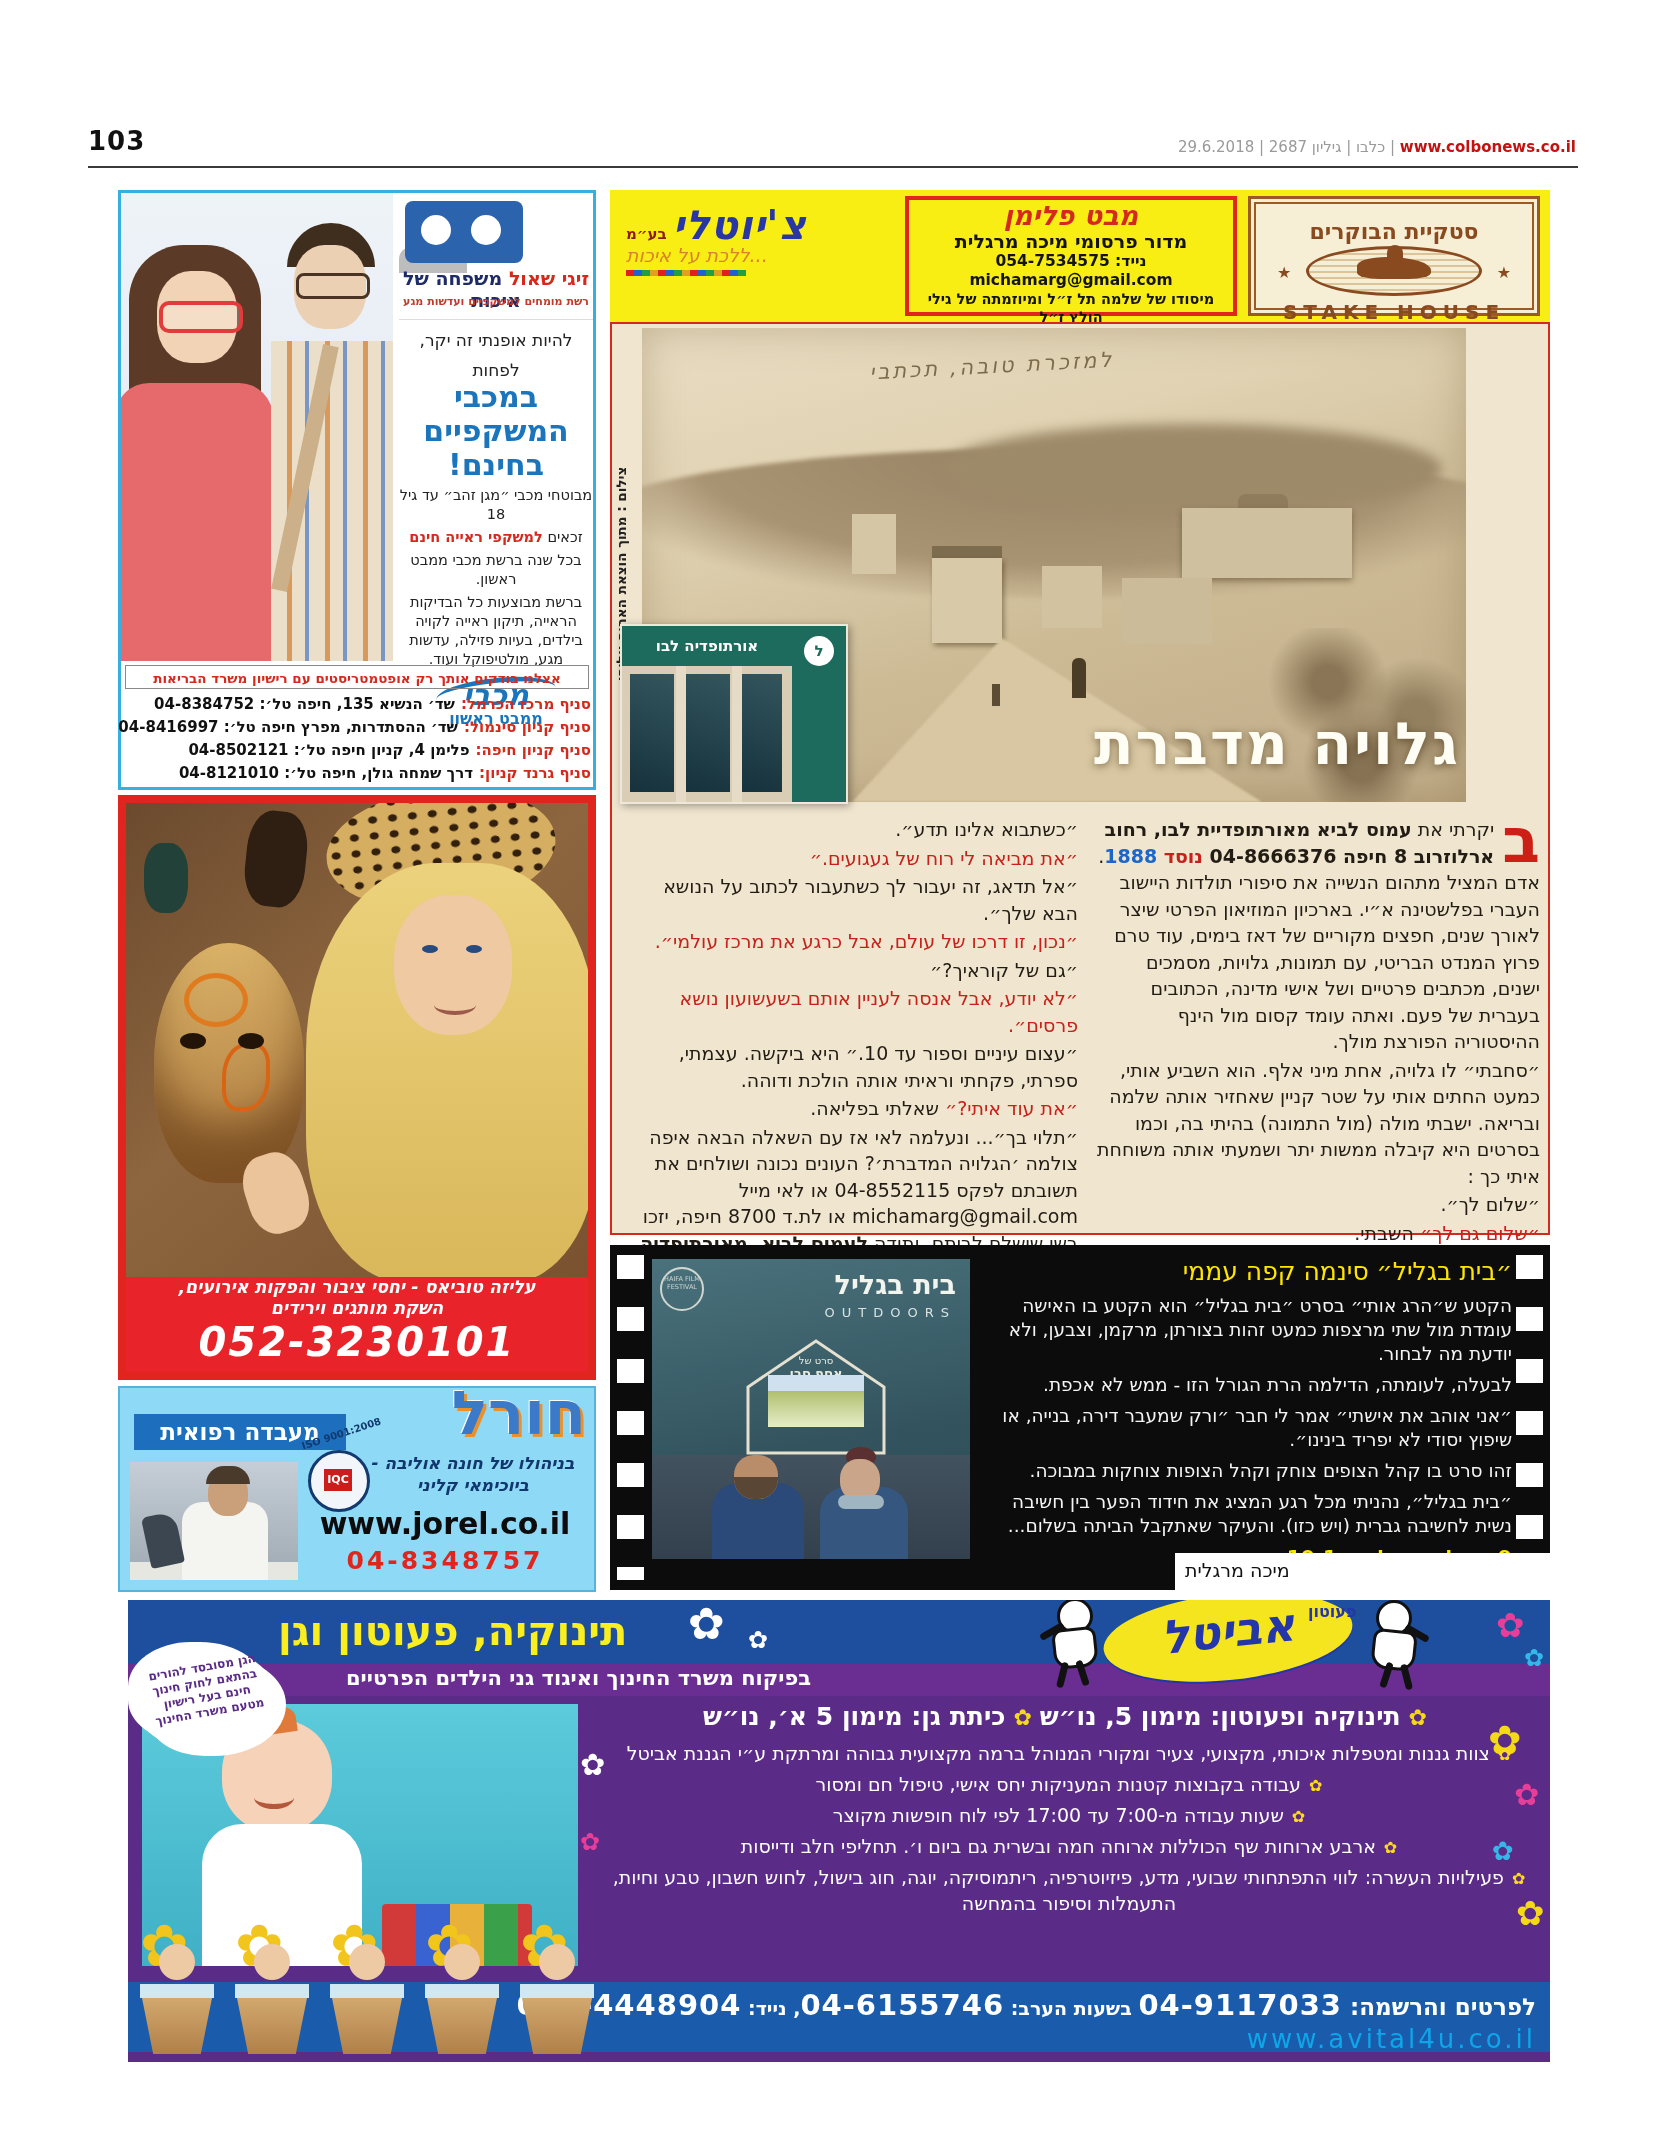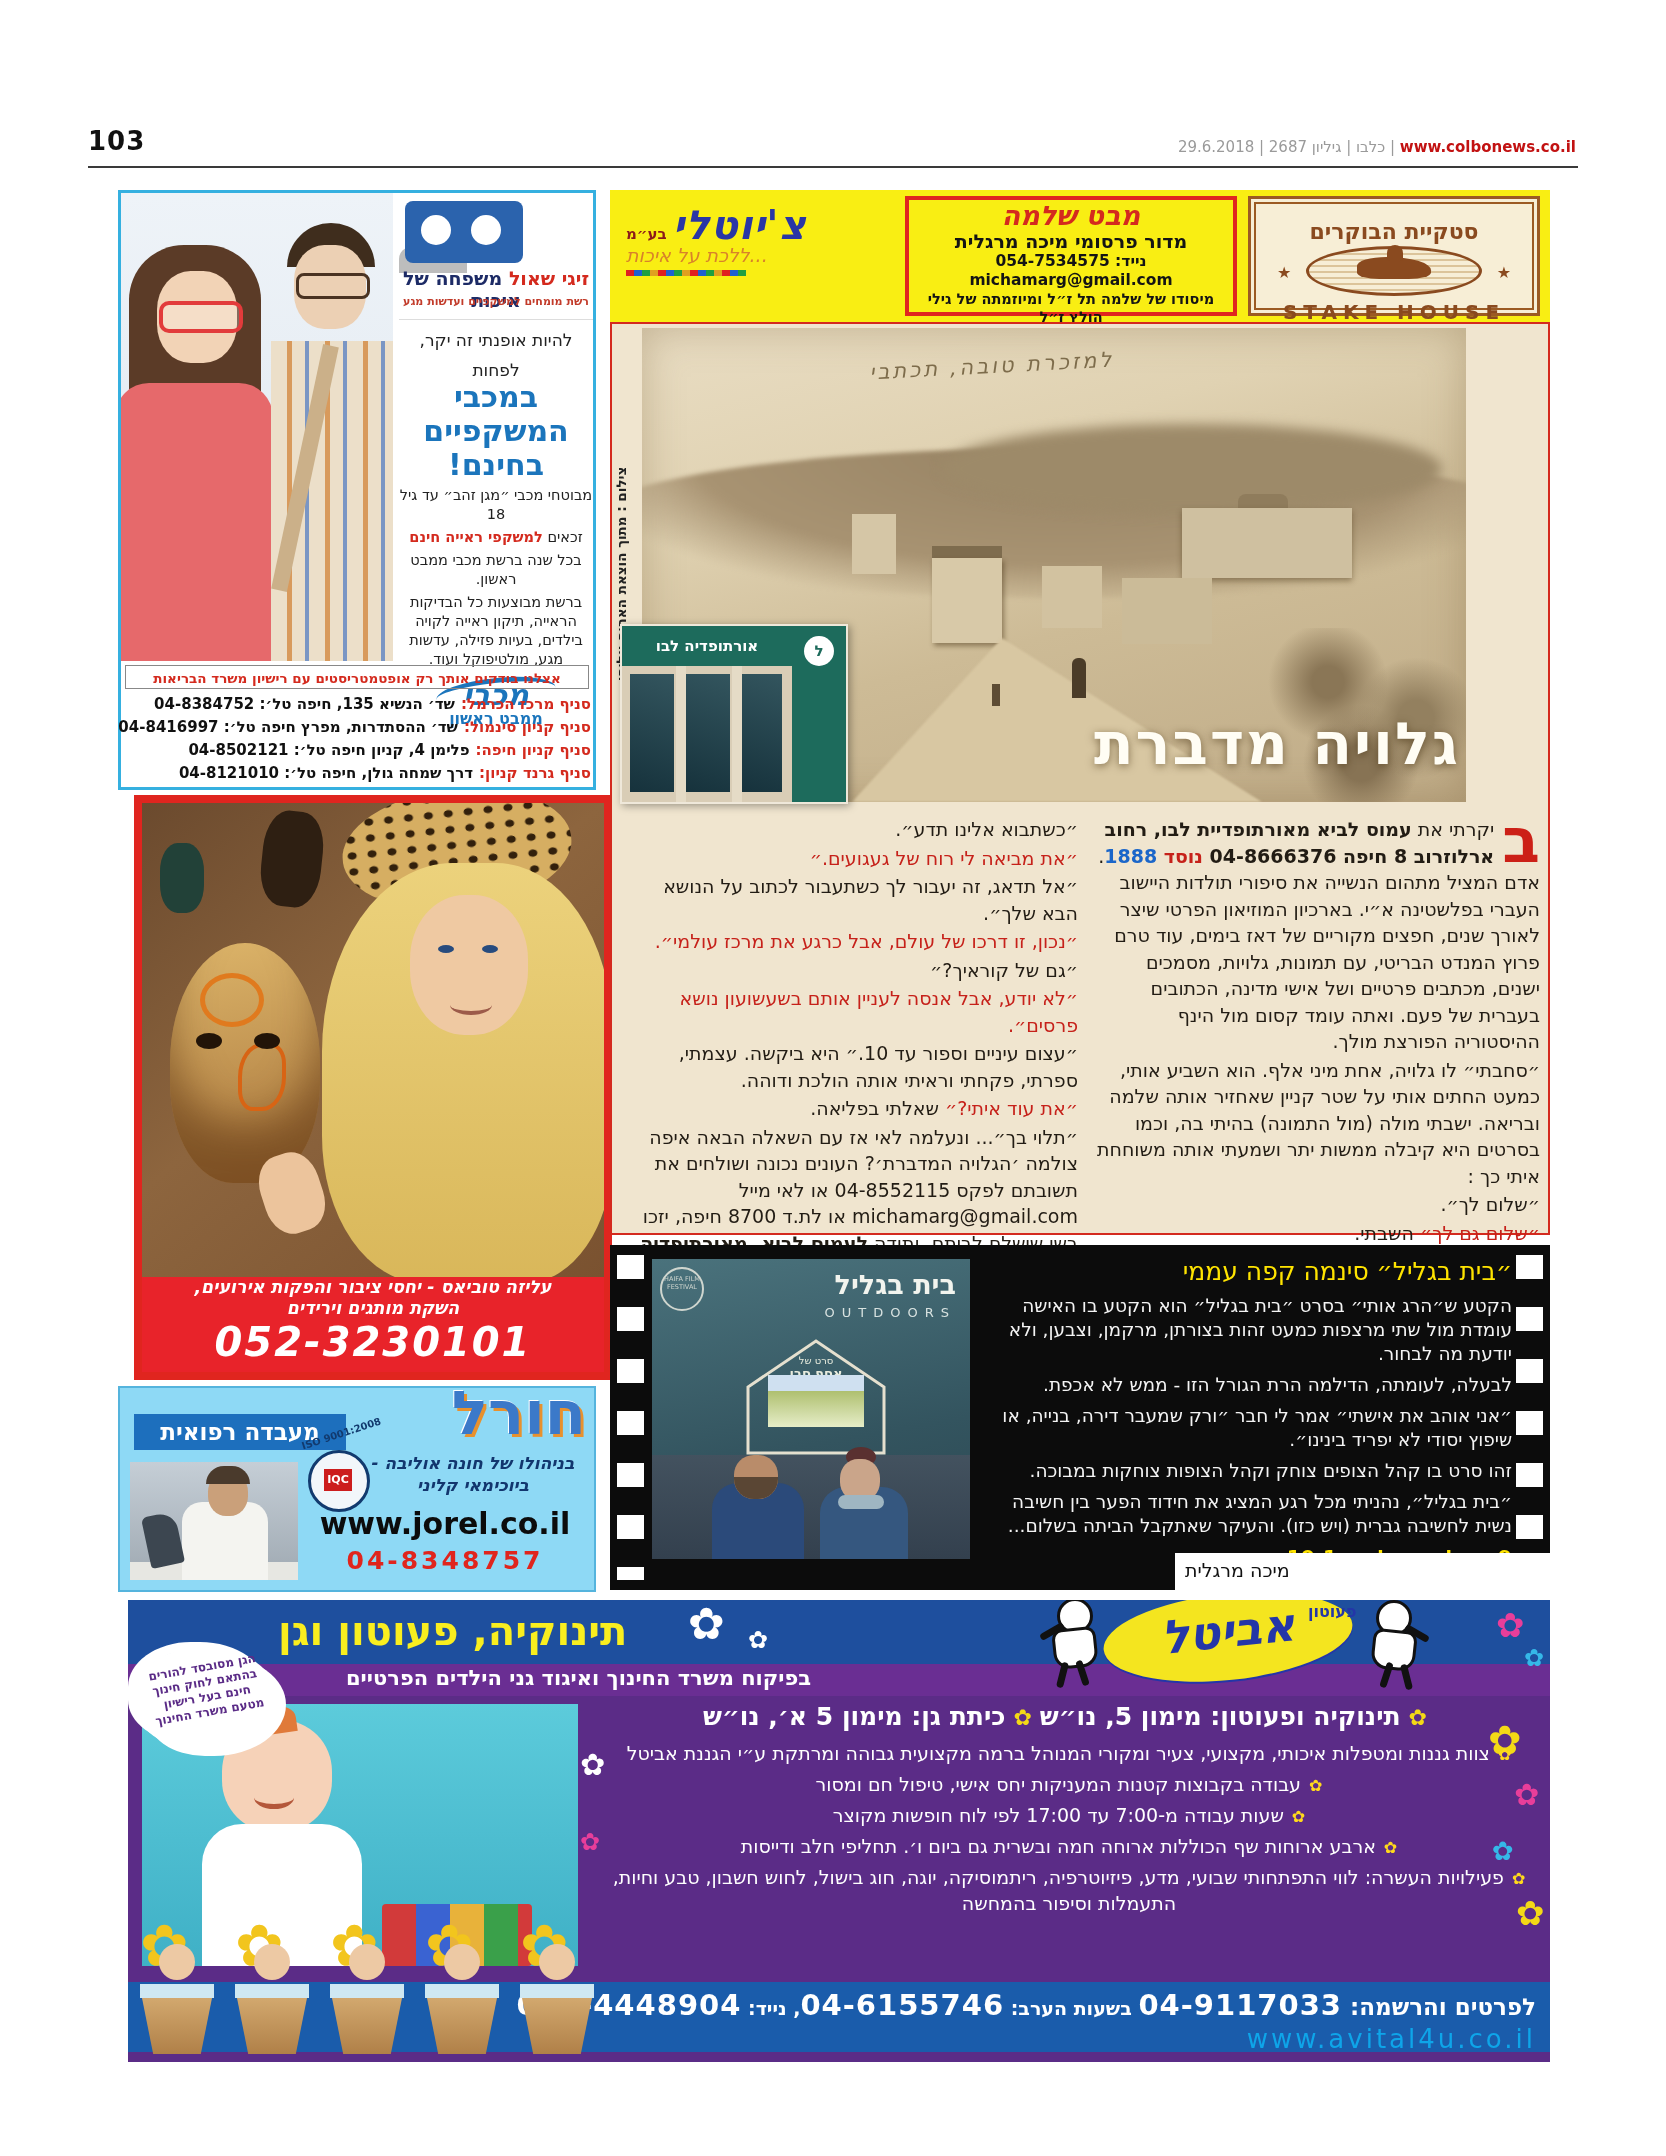--- a/index.html
+++ b/index.html
@@ -40,21 +40,21 @@
   .g-red{color:#d42a1e;font-weight:800;}
   .mac-logo{margin-top:8px;font-size:30px;font-weight:800;font-style:italic;color:#1b75bc;}
   .mac-swoosh{width:120px;height:26px;margin:-34px auto 0;border-top:5px solid #1b75bc;border-radius:50%;transform:rotate(-6deg);}
   .mac-sub{font-size:16px;color:#1b75bc;font-weight:700;}
   .g-notice{left:4px;top:472px;width:464px;height:24px;border:1px solid #888;font-size:13.5px;font-weight:700;color:#d42a1e;text-align:center;line-height:24px;direction:rtl;box-sizing:border-box;}
   #glasses-branches{left:4px;top:500px;width:466px;direction:rtl;}
   .branch-row{display:flex;gap:6px;font-size:15px;line-height:23px;font-weight:700;white-space:nowrap;}
   .branch-row .bname{color:#d42a1e;}
   .branch-row .binfo{color:#111;}
   
-  #mask-block{left:118px;top:795px;width:478px;height:585px;border:8px solid #e0251f;background:#e8232a;box-sizing:border-box;margin-left:16px;}
+  #mask-block{left:118px;top:795px;width:478px;height:585px;border:8px solid #e0251f;background:#e8232a;box-sizing:border-box;}
   .mask-photo{position:absolute;left:0;top:0;width:462px;height:474px;background:linear-gradient(140deg,#6b4a2e,#8d653e 45%,#7a5230);overflow:hidden;}
   .mask-photo div{position:absolute;}
   .bg-mask1{left:120px;top:8px;width:60px;height:96px;background:#2e1f12;border-radius:40%;transform:rotate(6deg);}
   .bg-mask2{left:18px;top:40px;width:44px;height:70px;background:#224138;border-radius:40%;}
   .w-hair{left:180px;top:60px;width:290px;height:420px;background:linear-gradient(180deg,#ecd27c,#d9b75a);border-radius:45% 40% 30% 35%;}
   .w-hat{left:200px;top:-14px;width:230px;height:120px;background:#d6ae62;background-image:radial-gradient(#32200c 4px,transparent 5px);background-size:20px 16px;border-radius:50%;transform:rotate(-6deg);}
   .w-face{left:268px;top:92px;width:118px;height:140px;background:#efc9a2;border-radius:46%;}
   .w-eye1,.w-eye2{width:16px;height:8px;background:#274b7e;border-radius:50%;}
   .w-eye1{left:296px;top:142px;} .w-eye2{left:340px;top:142px;}
   .w-smile{left:308px;top:192px;width:42px;height:16px;border-bottom:4px solid #9c5b4a;border-radius:50%;}
@@ -330,21 +330,21 @@
     <div class="j-phone">04-8348757</div>
   </div>
 
   <div class="abs" id="masthead-strip">
     <div class="ch-logo">
       <span class="ch-main">צ'יוטלי</span><span class="ch-sub">בע״מ</span>
       <div class="ch-script">ללכת על איכות...</div>
       <div class="ch-dots"></div>
     </div>
     <div id="personal-box">
-      <div class="pb-title">מבט שלמה</div>
+      <div class="pb-title">מבט פלימן</div>
       <div class="pb-l1">מדור פרסומי מיכה מרגלית</div>
       <div class="pb-l2">נייד: 054-7534575 michamarg@gmail.com</div>
       <div class="pb-l3">מיסודו של שלמה תל ז״ל ומיוזמתה של גילי הולץ ז״ל</div>
       <div class="pb-l4">
         <span>כתבות מהעבר, הווה ועתיד חפשו ב-</span>
         <span class="fb-ico">f</span>
         <span> (מיכה מרגלית)</span>
       </div>
     </div>
     <div id="stake-ad">

